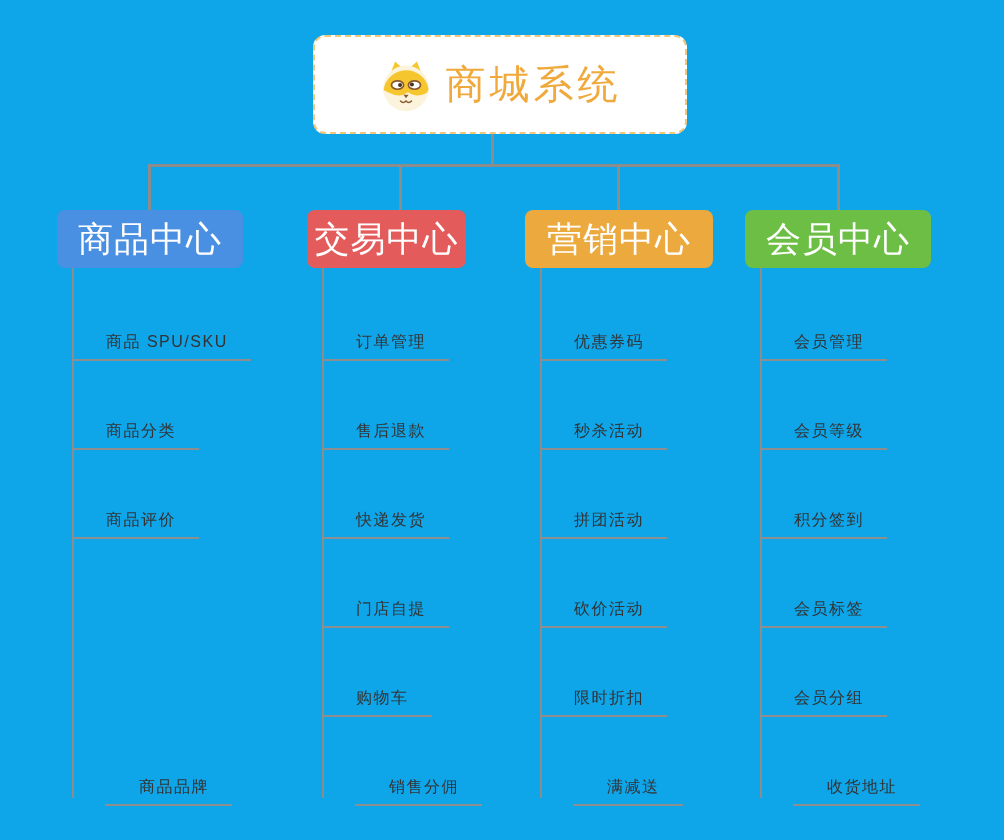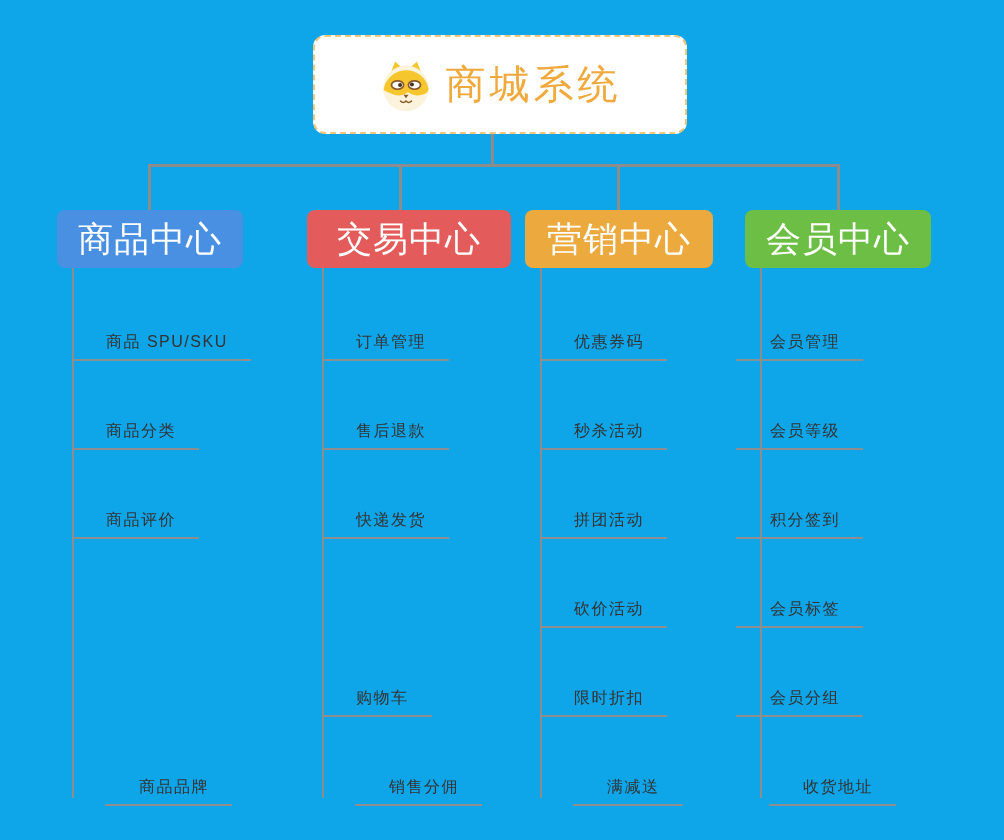--- a/index.html
+++ b/index.html
@@ -65,21 +65,21 @@
     color: #ffffff;
     font-size: 35px;
     letter-spacing: 1px;
     display: flex;
     align-items: center;
     justify-content: center;
     white-space: nowrap;
     cursor: pointer;
   }
   .branch-node.b1 { left: 57px;  width: 186px; }
-  .branch-node.b2 { left: 307px; width: 204px; }
+  .branch-node.b2 { left: 307px; width: 159px; }
   .branch-node.b3 { left: 525px; width: 188px; }
   .branch-node.b4 { left: 745px; width: 186px; }
 
   
   .child-node {
     position: absolute;
     height: 38px;
     box-sizing: content-box;
     display: flex;
     align-items: flex-end;
@@ -87,21 +87,21 @@
     border-bottom: 2px solid #8e8e8e;
     font-size: 16px;
     letter-spacing: 1.5px;
     color: #333333;
     white-space: nowrap;
     cursor: pointer;
   }
   .col1 { left: 72px; }
   .col2 { left: 322px; }
   .col3 { left: 540px; }
-  .col4 { left: 736px; }
+  .col4 { left: 760px; }
   .row0 { top: 315px; }
   .row1 { top: 404px; }
   .row2 { top: 493px; }
   .row3 { top: 582px; }
   .row4 { top: 671px; }
   .row5 { top: 760px; margin-left: 33px; }
 </style>
 </head>
 <body>
 
@@ -143,20 +143,21 @@
   <div class="branch-node b4" style="background: rgb(108, 190, 69);">会员中心</div>
 
   <div class="child-node col1 row0">商品 SPU/SKU</div>
   <div class="child-node col1 row1">商品分类</div>
   <div class="child-node col1 row2">商品评价</div>
   <div class="child-node col1 row5">商品品牌</div>
 
   <div class="child-node col2 row0">订单管理</div>
   <div class="child-node col2 row1">售后退款</div>
   <div class="child-node col2 row2">快递发货</div>
+  <div class="child-node col2 row3">门店自提</div>
   <div class="child-node col2 row4">购物车</div>
   <div class="child-node col2 row5">销售分佣</div>
 
   <div class="child-node col3 row0">优惠券码</div>
   <div class="child-node col3 row1">秒杀活动</div>
   <div class="child-node col3 row2">拼团活动</div>
   <div class="child-node col3 row3">砍价活动</div>
   <div class="child-node col3 row4">限时折扣</div>
   <div class="child-node col3 row5">满减送</div>
 

